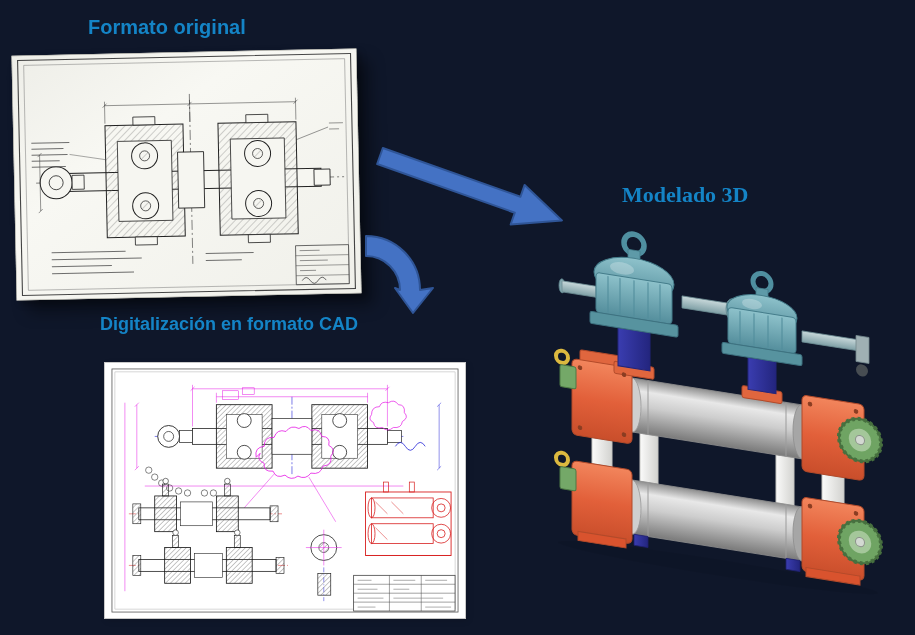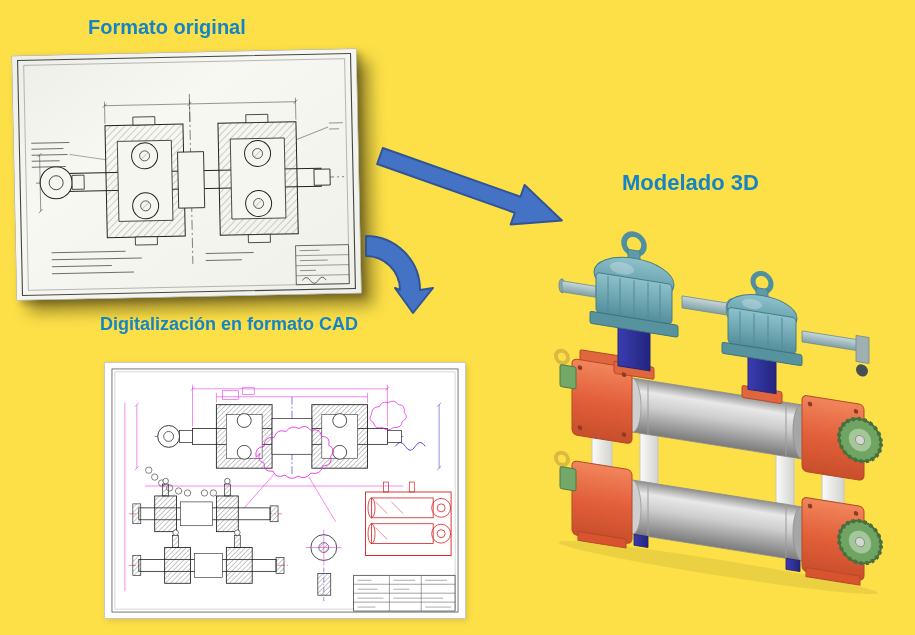--- a/index.html
+++ b/index.html
@@ -1,29 +1,29 @@
 <!DOCTYPE html>
 <html><head>
 <meta charset="utf-8">
 <style>
   * { margin:0; padding:0; box-sizing:border-box; }
   html,body { background:#ffffff; }
   body { font-family:"Liberation Sans", sans-serif; }
 
   .slide {
     position:relative; width:915px; height:635px;
-    background:#fde047; overflow:hidden;
+    background:#0f172a; overflow:hidden;
   }
 
   .heading {
     position:absolute; color:#1484C6; font-weight:700;
     font-family:"Liberation Sans", sans-serif;
   }
   #h-original { left:88px;  top:16px;  font-size:20px; }
-  #h-model    { left:622px; top:170px; font-size:22px; }
+  #h-model    { left:622px; top:182px; font-size:22px;font-family:Liberation Serif, serif; }
   #h-cad      { left:100px; top:314px; width:360px; 
                 font-size:18px; line-height:1.12; }
 
   .fig { position:absolute; }
   #fig-original {
     left:14px; top:52px; width:345px; height:245px;
     transform:rotate(-1.2deg); transform-origin:center;
     background:#f6f6f1;
     box-shadow:12px 12px 16px rgba(0,0,0,.40), 4px 4px 6px rgba(0,0,0,.25);
   }

